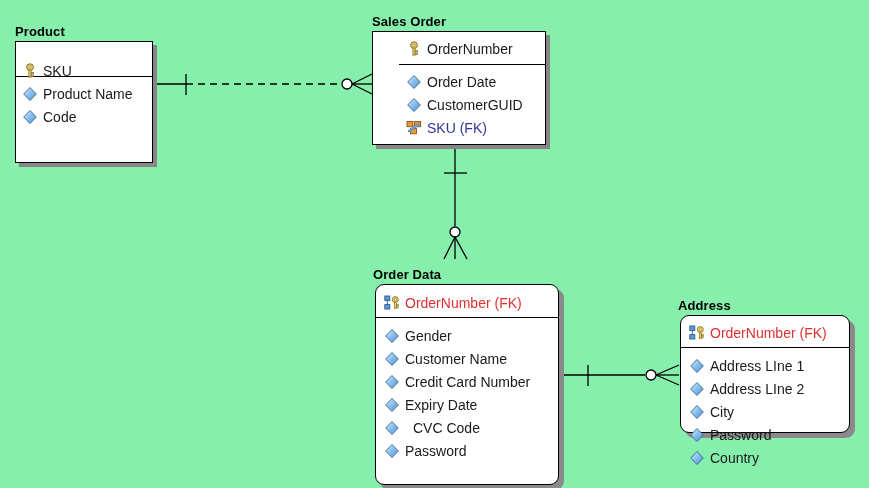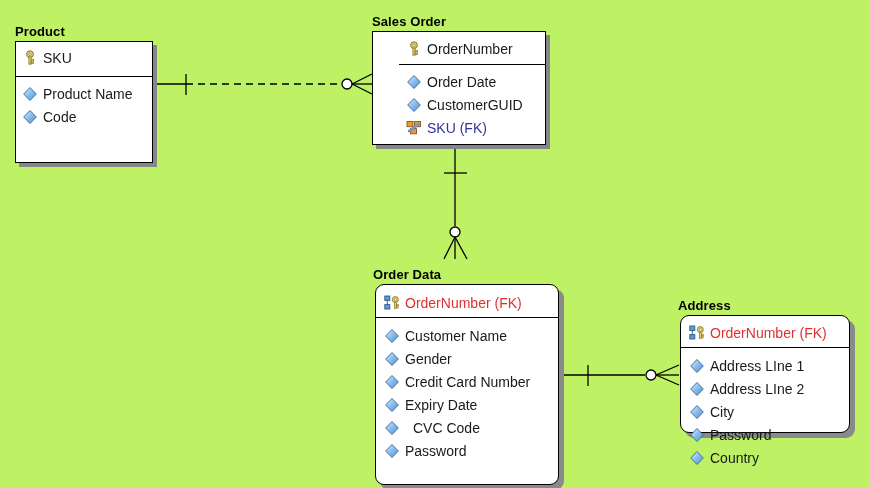--- a/index.html
+++ b/index.html
@@ -14,21 +14,21 @@
     overflow: hidden;
     font-family: "Liberation Sans", sans-serif;
     -webkit-font-smoothing: antialiased;
   }
 
   #canvas {
     position: absolute;
     left: 0; top: 0;
     width: 869px;
     height: 488px;
-    background: #bef264;
+    background: #86efac;
   }
 
   
   #connectors {
     position: absolute;
     left: 0; top: 0;
     width: 869px;
     height: 488px;
     pointer-events: none;
   }
@@ -140,21 +140,21 @@
         <line x1="656" y1="375" x2="679" y2="375" stroke="#000" stroke-width="1.3"></line>
         <line x1="656" y1="375" x2="679" y2="385" stroke="#000" stroke-width="1.3"></line>
       </g>
     </g>
   </svg>
 
   <div class="entity" style="left:15px; top:41px; width:138px; height:122px;">
     <div class="entity-title">Product</div>
     <div class="entity-box"></div>
     <div style="position:relative; z-index:2;">
-      <div class="section pk sec-pad-top sec-pad-bot" style="height:36px; padding-top:5px;">
+      <div class="section pk sec-pad-top sec-pad-bot" style="height:36px; padding-top:18px;">
         <div class="attr-row">
           <span class="ico">
             <svg width="16" height="16" viewBox="0 0 16 16">
               <ellipse cx="8" cy="4.2" rx="3.4" ry="3.4" fill="#e8d472" stroke="#8a7320" stroke-width="1"></ellipse>
               <ellipse cx="8" cy="4.2" rx="1.3" ry="1.3" fill="#ffffff" stroke="#8a7320" stroke-width="0.7"></ellipse>
               <rect x="6.9" y="7" width="2.2" height="7.2" fill="#e8d472" stroke="#8a7320" stroke-width="0.8"></rect>
               <rect x="9.1" y="9.4" width="2.6" height="1.7" fill="#e8d472" stroke="#8a7320" stroke-width="0.7"></rect>
               <rect x="9.1" y="12.1" width="2.2" height="1.6" fill="#e8d472" stroke="#8a7320" stroke-width="0.7"></rect>
             </svg>
           </span>
@@ -261,29 +261,29 @@
           <span class="label">OrderNumber (FK)</span>
         </div>
       </div>
       <div class="section" style="padding-top:6px;">
         <div class="attr-row" style="padding-left:9px;">
           <span class="ico">
             <svg width="16" height="16" viewBox="0 0 16 16">
               <polygon points="8,1.5 14.3,8 8,14.5 1.7,8" fill="url(#dg1)" stroke="#3f6f9e" stroke-width="1"></polygon>
             </svg>
           </span>
+          <span class="label">Gender</span>
+        </div>
+        <div class="attr-row" style="padding-left:9px;">
+          <span class="ico">
+            <svg width="16" height="16" viewBox="0 0 16 16">
+              <polygon points="8,1.5 14.3,8 8,14.5 1.7,8" fill="url(#dg1)" stroke="#3f6f9e" stroke-width="1"></polygon>
+            </svg>
+          </span>
           <span class="label">Customer Name</span>
-        </div>
-        <div class="attr-row" style="padding-left:9px;">
-          <span class="ico">
-            <svg width="16" height="16" viewBox="0 0 16 16">
-              <polygon points="8,1.5 14.3,8 8,14.5 1.7,8" fill="url(#dg1)" stroke="#3f6f9e" stroke-width="1"></polygon>
-            </svg>
-          </span>
-          <span class="label">Gender</span>
         </div>
         <div class="attr-row" style="padding-left:9px;">
           <span class="ico">
             <svg width="16" height="16" viewBox="0 0 16 16">
               <polygon points="8,1.5 14.3,8 8,14.5 1.7,8" fill="url(#dg1)" stroke="#3f6f9e" stroke-width="1"></polygon>
             </svg>
           </span>
           <span class="label">Credit Card Number</span>
         </div>
         <div class="attr-row" style="padding-left:9px;">

